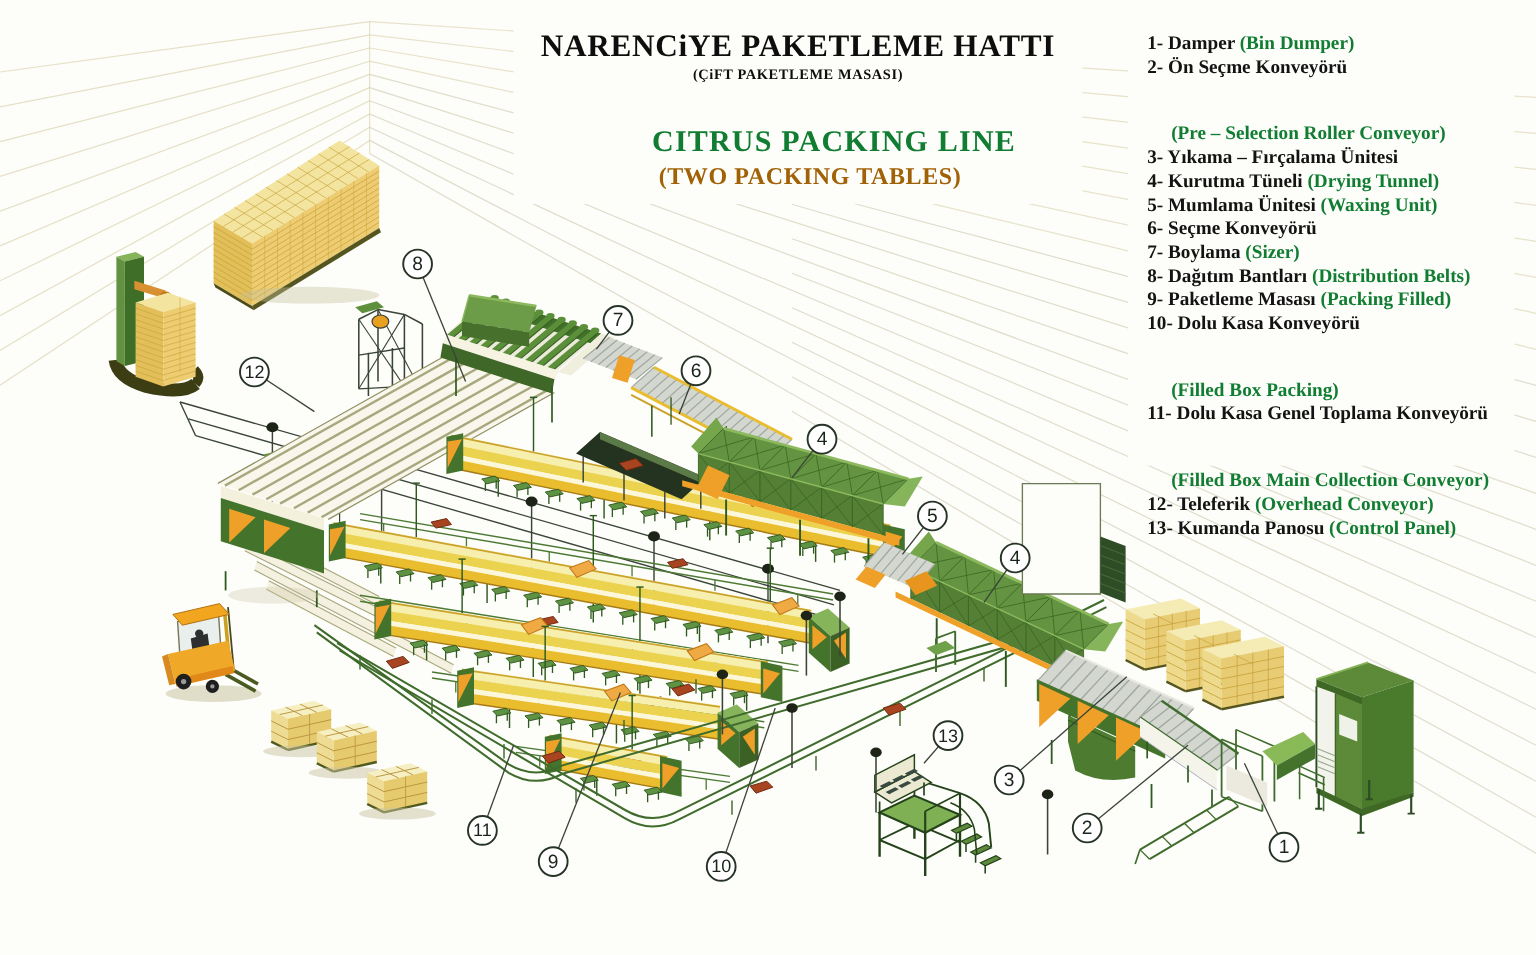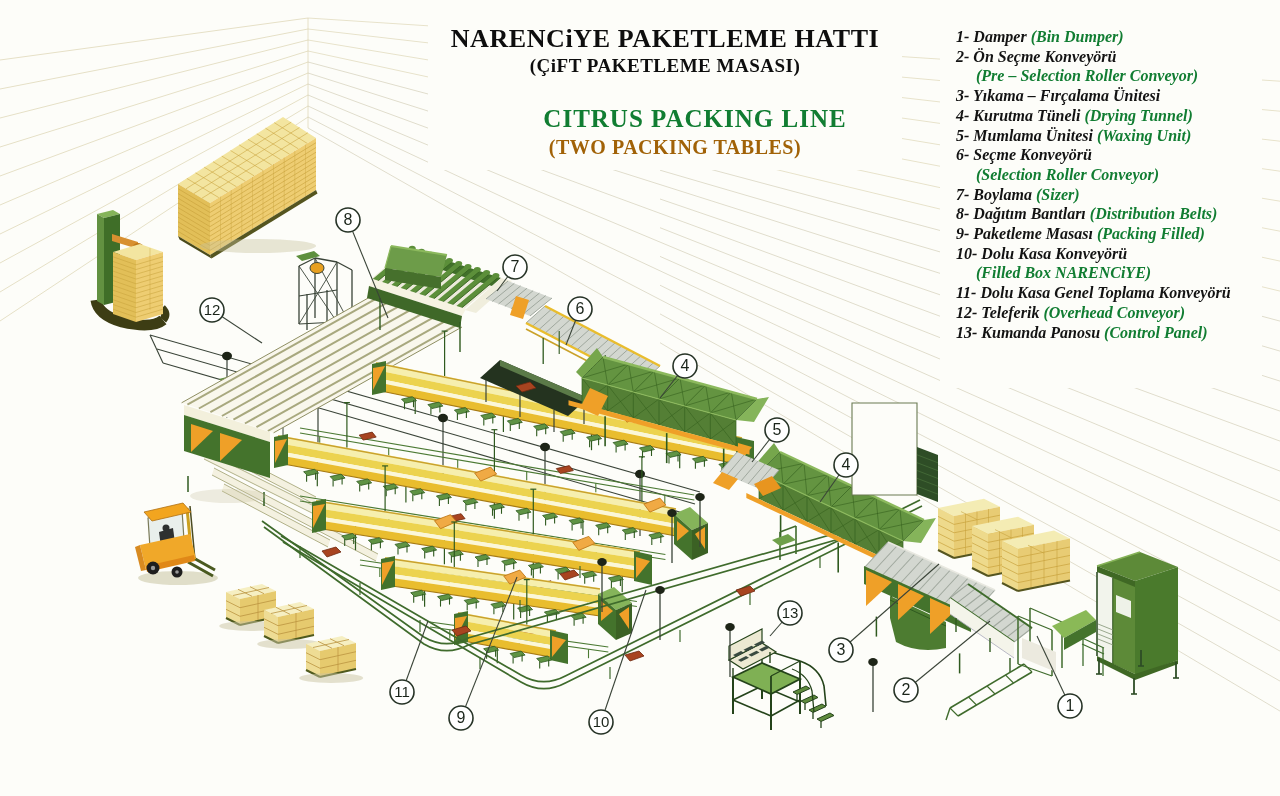--- a/index.html
+++ b/index.html
@@ -1,21 +1,21 @@
 <!DOCTYPE html>
 <html><head><meta charset="utf-8">
 <style>
   html,body { margin:0; padding:0; }
   body { width:1280px; height:796px; background:#fdfdf9; position:relative; overflow:hidden;
          font-family:"Liberation Serif", serif; }
   .ttl { position:absolute; text-align:center; font-weight:bold; white-space:nowrap; }
   .leg { position:absolute; left:956px; top:27px; font-weight:bold; font-size:16px;
-          line-height:19.7px; color:#131313; white-space:nowrap;font-style:italic; }
+          line-height:19.7px; color:#131313; white-space:nowrap; }
   .leg .g { color:#117d32; }
-  .leg .ind { padding-left:20px; display:block; }
+  .leg .ind { padding-left:20px; display:block;margin-top:36px; }
 </style></head>
 <body>
 <svg width="1280" height="796" viewBox="0 0 1280 796" style="position:absolute;left:0;top:0">
 <line x1="308.0" y1="18.0" x2="0.0" y2="60.0" stroke="#d6cda5" stroke-width="1.0" opacity="0.6"></line>
 <line x1="308.0" y1="29.0" x2="0.0" y2="89.0" stroke="#d6cda5" stroke-width="1.0" opacity="0.6"></line>
 <line x1="308.0" y1="40.0" x2="0.0" y2="118.0" stroke="#d6cda5" stroke-width="1.0" opacity="0.6"></line>
 <line x1="308.0" y1="51.0" x2="0.0" y2="147.0" stroke="#d6cda5" stroke-width="1.0" opacity="0.6"></line>
 <line x1="308.0" y1="62.0" x2="0.0" y2="176.0" stroke="#d6cda5" stroke-width="1.0" opacity="0.6"></line>
 <line x1="308.0" y1="73.0" x2="0.0" y2="205.0" stroke="#d6cda5" stroke-width="1.0" opacity="0.6"></line>
 <line x1="308.0" y1="84.0" x2="0.0" y2="234.0" stroke="#d6cda5" stroke-width="1.0" opacity="0.6"></line>
@@ -971,33 +971,33 @@
 <ellipse cx="402.0" cy="692.0" rx="12.0" ry="12.0" fill="white" stroke="#263326" stroke-width="1.6"></ellipse>
 <text x="402" y="697" font-family="Liberation Sans, sans-serif" font-size="15" fill="#1a241a" text-anchor="middle">11</text>
 <line x1="461.0" y1="718.0" x2="517.0" y2="577.0" stroke="#3a4438" stroke-width="1.1"></line>
 <ellipse cx="461.0" cy="718.0" rx="12.0" ry="12.0" fill="white" stroke="#263326" stroke-width="1.6"></ellipse>
 <text x="461" y="723" font-family="Liberation Sans, sans-serif" font-size="16" fill="#1a241a" text-anchor="middle">9</text>
 <line x1="601.0" y1="722.0" x2="646.0" y2="590.0" stroke="#3a4438" stroke-width="1.1"></line>
 <ellipse cx="601.0" cy="722.0" rx="12.0" ry="12.0" fill="white" stroke="#263326" stroke-width="1.6"></ellipse>
 <text x="601" y="727" font-family="Liberation Sans, sans-serif" font-size="15" fill="#1a241a" text-anchor="middle">10</text>
 </svg>
 <div class="ttl" style="left:395px; top:24px; width:540px; font-size:26px; letter-spacing:0.6px; color:#0e0e0e;">NARENCiYE PAKETLEME HATTI</div>
-<div class="ttl" style="left:395px; top:55px; width:540px; font-size:19px; letter-spacing:0.5px; color:#0e0e0e;">(ÇiFT PAKETLEME MASASI)</div>
+<div class="ttl" style="left:395px; top:55px; width:540px; font-size:12px; letter-spacing:0.5px; color:#0e0e0e;">(ÇiFT PAKETLEME MASASI)</div>
 <div class="ttl" style="left:415px; top:105px; width:560px; font-size:25px; letter-spacing:1px; color:#117d32;">CITRUS PACKING LINE</div>
 <div class="ttl" style="left:395px; top:136px; width:560px; font-size:20px; letter-spacing:0.5px; color:#a16207;">(TWO PACKING TABLES)</div>
 <div class="leg">
 1- Damper <span class="g">(Bin Dumper)</span><br>
 2- Ön Seçme Konveyörü<br>
 <span class="ind g">(Pre – Selection Roller Conveyor)</span>
 3- Yıkama – Fırçalama Ünitesi<br>
 4- Kurutma Tüneli <span class="g">(Drying Tunnel)</span><br>
 5- Mumlama Ünitesi <span class="g">(Waxing Unit)</span><br>
 6- Seçme Konveyörü<br>
-<span class="ind g">(Selection Roller Conveyor)</span>
 7- Boylama <span class="g">(Sizer)</span><br>
 8- Dağıtım Bantları <span class="g">(Distribution Belts)</span><br>
 9- Paketleme Masası <span class="g">(Packing Filled)</span><br>
 10- Dolu Kasa Konveyörü<br>
-<span class="ind g">(Filled Box NARENCiYE)</span>
+<span class="ind g">(Filled Box Packing)</span>
 11- Dolu Kasa Genel Toplama Konveyörü<br>
+<span class="ind g">(Filled Box Main Collection Conveyor)</span>
 12- Teleferik <span class="g">(Overhead Conveyor)</span><br>
 13- Kumanda Panosu <span class="g">(Control Panel)</span>
 </div>
 
 </body></html>

